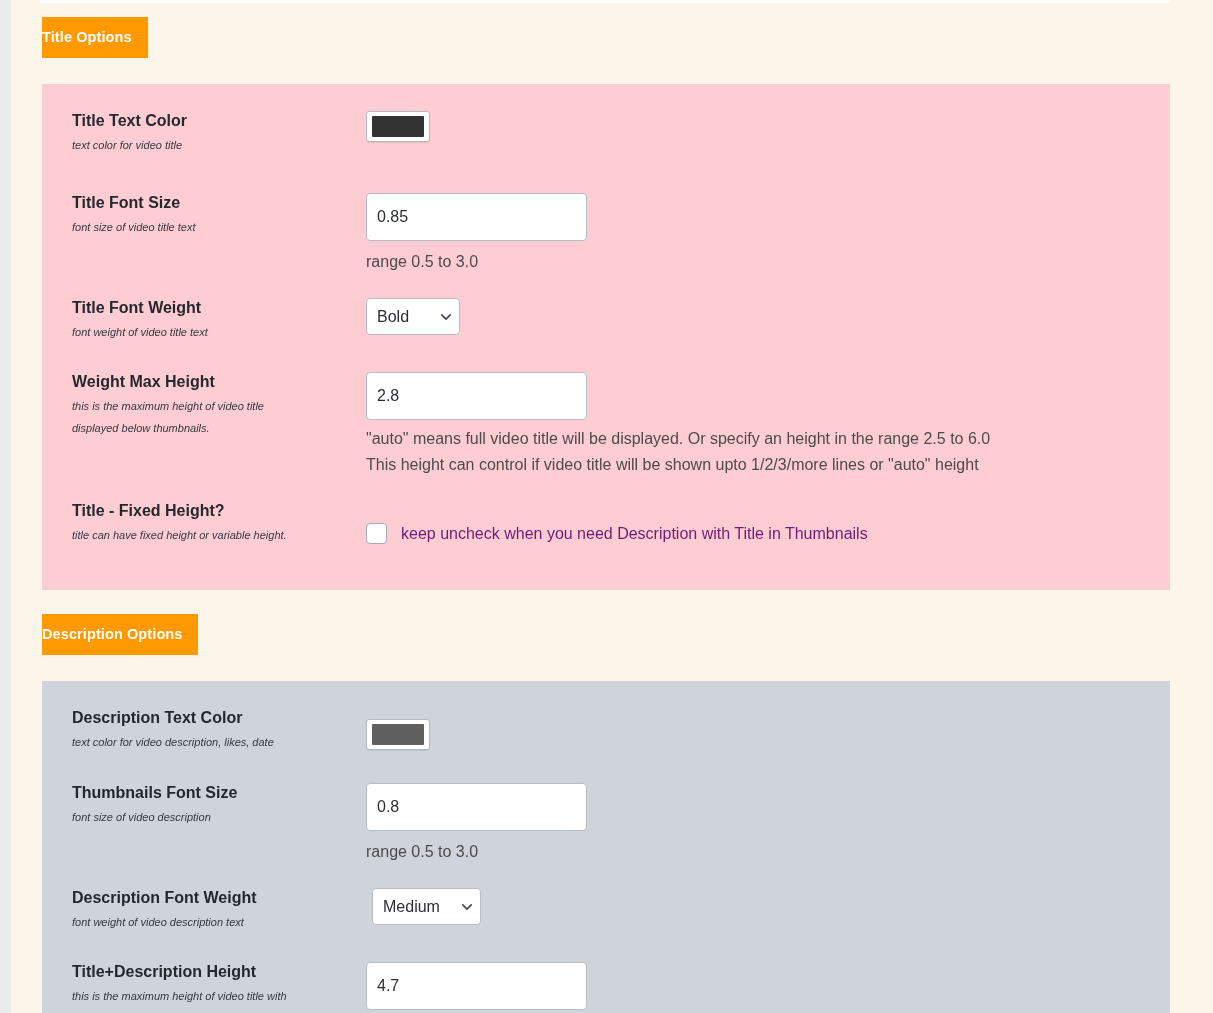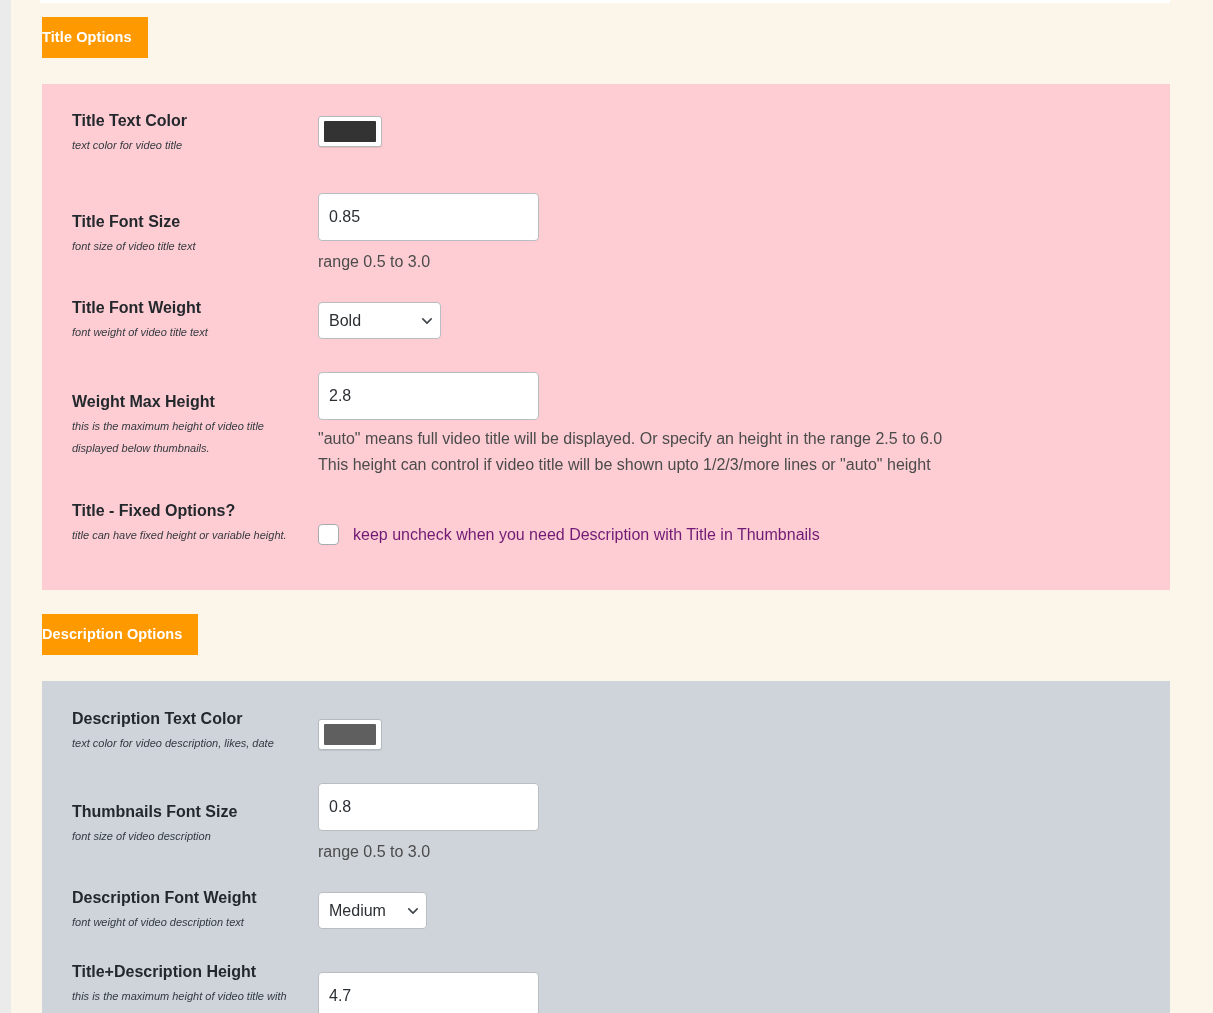--- a/index.html
+++ b/index.html
@@ -58,21 +58,22 @@
   
   .panel {
     width: 1128px;
     padding: 26px 0 0 0;
   }
   .panel-title   { background: #fecdd3; }
   .panel-desc    { background: #ced4da; }
 
   .row {
     display: flex;
-    align-items: center;
+    align-items: flex-start;
+    gap: 48px;
   }
 
   .row-label {
     width: 276px;
     padding-left: 30px;
     padding-right: 10px;
     flex: 0 0 276px;
   }
   .row-label .lbl-title {
     font-size: 16px;
@@ -122,35 +123,35 @@
     background: #fff;
     font-family: "Liberation Sans", sans-serif;
     font-size: 16px;
     color: #2b2f33;
     padding: 0 10px;
     outline: none;
   }
 
   
   .select-box {
-    width: 123px;
+    width: 94px;
     height: 37px;
     border: 1px solid #b9bcc0;
     border-radius: 4px;
     background: #fff;
     font-family: "Liberation Sans", sans-serif;
     font-size: 16px;
     color: #2b2f33;
     padding: 0 6px 0 10px;
     display: flex;
     align-items: center;
     justify-content: space-between;
     cursor: pointer;
   }
-  .select-box.narrow { width: 109px; }
+  .select-box.narrow { width: 109px; margin-left: 6px; }
   .chevron-down {
     width: 14px;
     height: 14px;
     flex: 0 0 14px;
     margin-left: 6px;
   }
 
   
   .hint {
     font-size: 16px;
@@ -253,21 +254,21 @@
         <input class="text-input" type="text" value="2.8" style="">
         <div class="hint tight">"auto" means full video title will be displayed. Or specify an height in the range 2.5 to 6.0</div>
         <div class="hint" style="margin-top:0">This height can control if video title will be shown upto 1/2/3/more lines or "auto" height</div>
       </div>
     </div>
 
     <div style="height:22px"></div>
 
     <div class="row">
       <div class="row-label">
-        <p class="lbl-title">Title - Fixed Options?</p>
+        <p class="lbl-title">Title - Fixed Height?</p>
         <p class="lbl-desc">title can have fixed height or variable height.</p>
       </div>
       <div class="row-field">
         <div class="checkbox-line">
           <span class="checkbox"></span>
           <span class="checkbox-text">keep uncheck when you need Description with Title in Thumbnails</span>
         </div>
       </div>
     </div>
 

